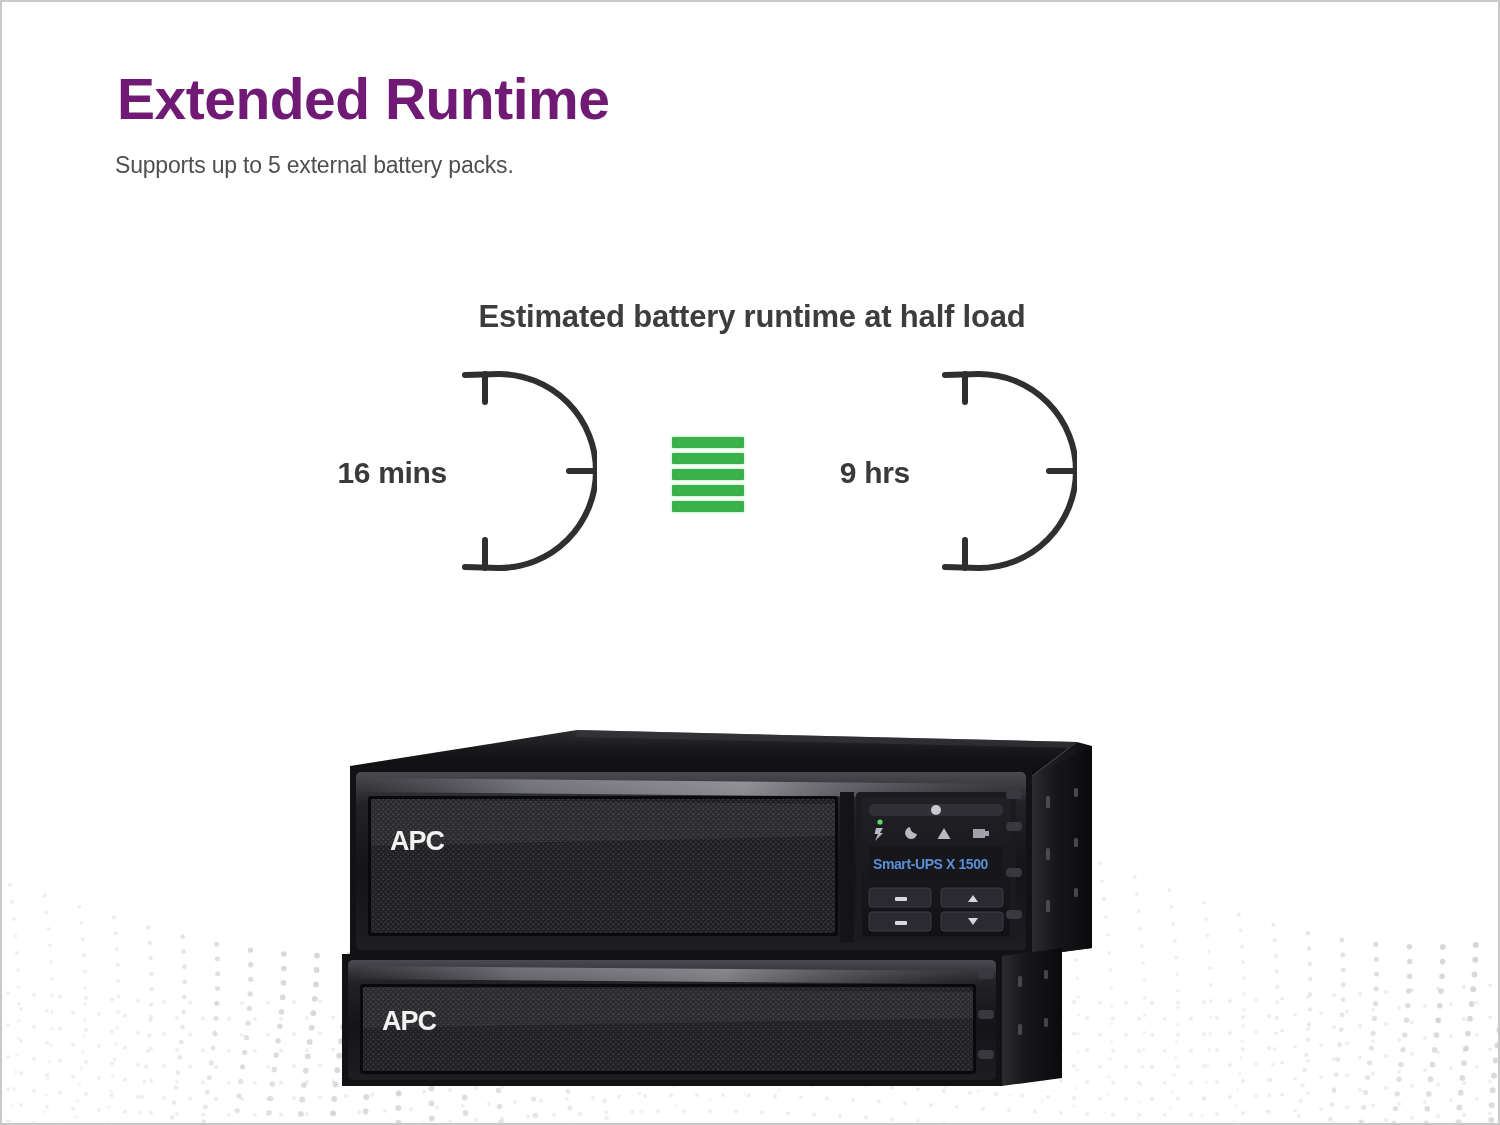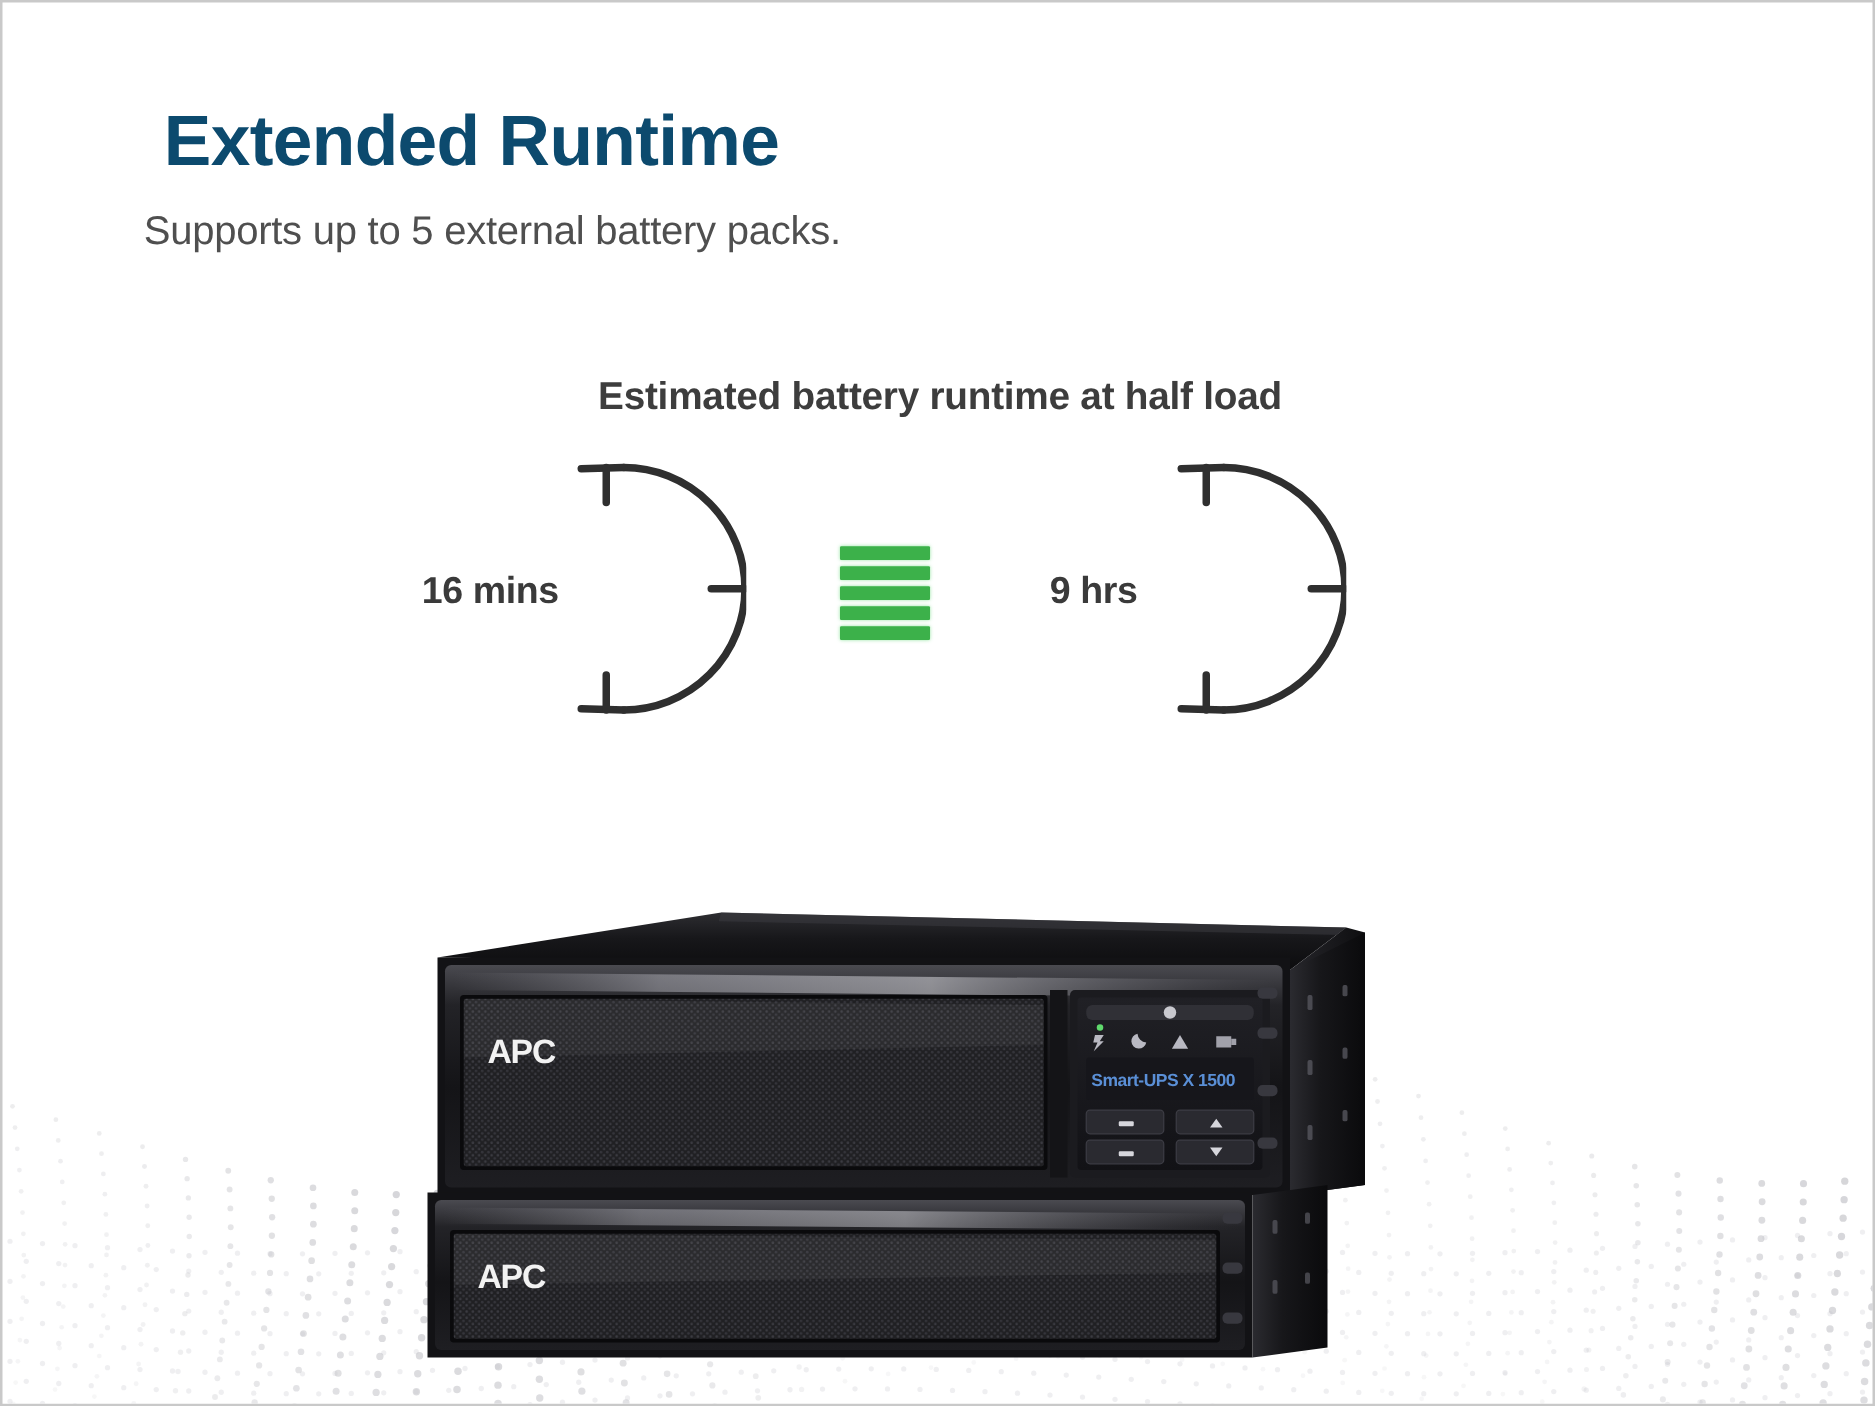--- a/index.html
+++ b/index.html
@@ -19,26 +19,26 @@
   
   .bg-wave{
     position:absolute;left:0;bottom:0;width:1500px;height:330px;
     overflow:hidden;pointer-events:none;
   }
   .bg-wave svg{display:block;}
 
   
   .header{position:absolute;left:113px;top:66px;width:1100px;}
   .title{
-    font-size:57px;font-weight:700;color:#0c4a6e;
-    letter-spacing:-0.5px;line-height:1.05;margin:16px;
+    font-size:57px;font-weight:700;color:#701a75;
+    letter-spacing:-0.5px;line-height:1.05;margin:2px;
     white-space:nowrap;
   }
   .subtitle{
-    font-size:32px;font-weight:400;color:#4f4f4f;
+    font-size:23px;font-weight:400;color:#4f4f4f;
     margin:22px 0 0 0;letter-spacing:-0.2px;white-space:nowrap;
   }
 
   
   .section-heading{
     position:absolute;top:297px;left:0;width:1500px;
     text-align:center;
     font-size:31px;font-weight:700;color:#3d3d3d;
     letter-spacing:-0.2px;
   }

